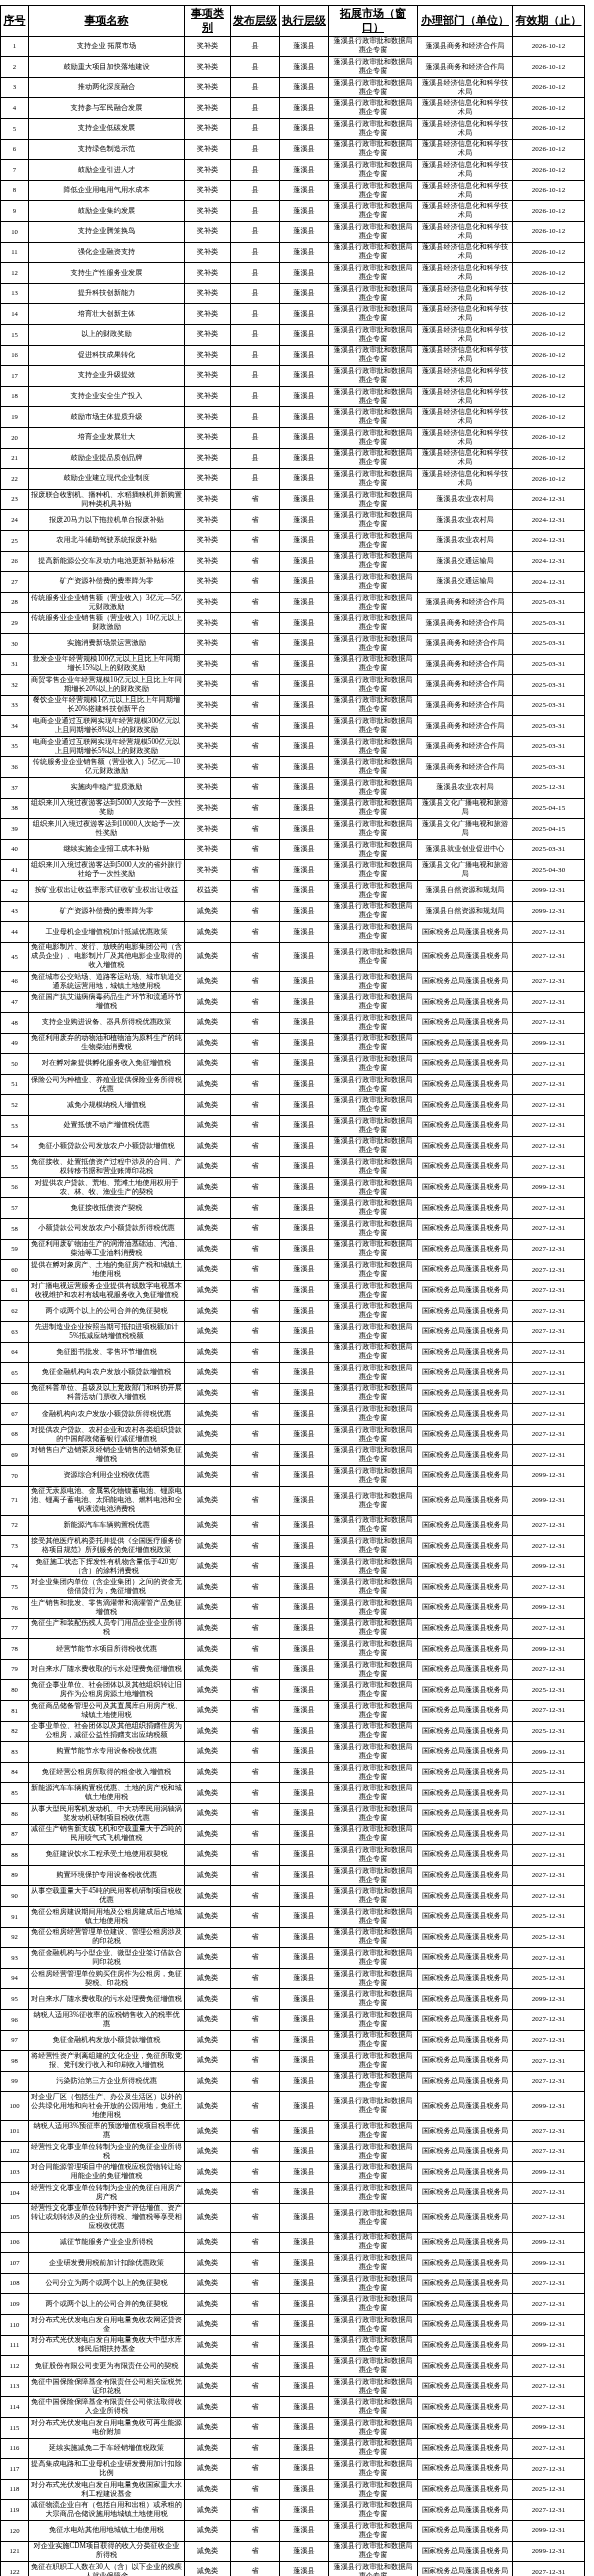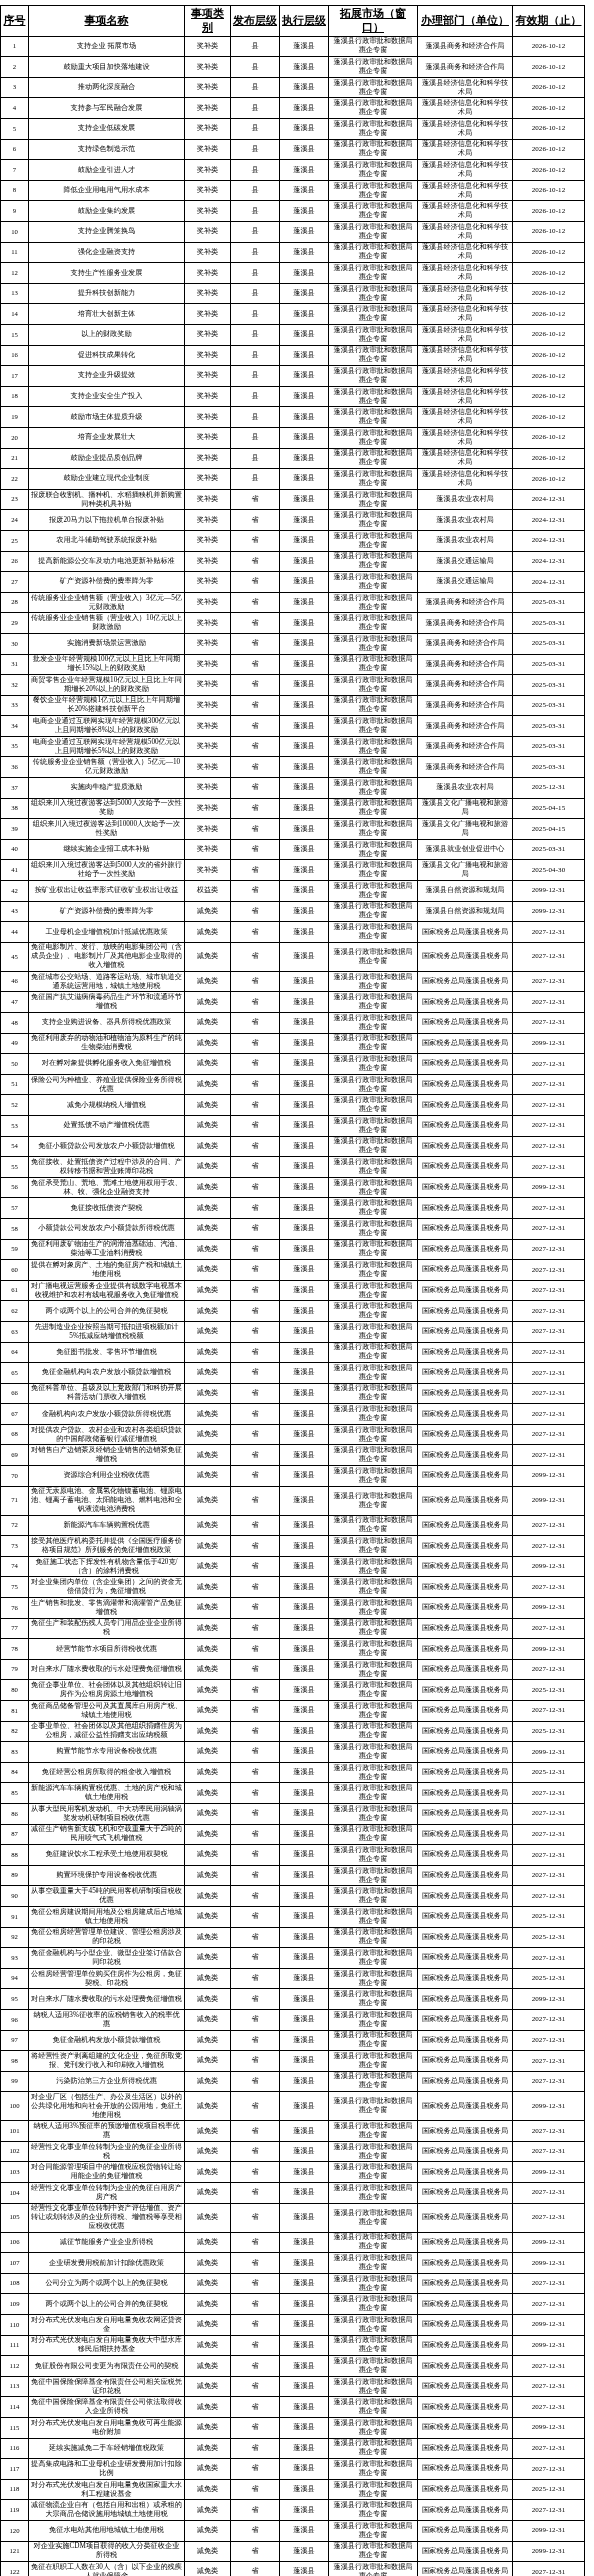--- a/index.html
+++ b/index.html
@@ -585,21 +585,21 @@
           <td data-name="item-name">免征接收、处置抵债资产过程中涉及的合同、产权转移书据和营业账簿印花税</td>
           <td data-name="item-category">减免类</td>
           <td data-name="publish-level">省</td>
           <td data-name="exec-level">蓬溪县</td>
           <td data-name="accept-dept">蓬溪县行政审批和数据局惠企专窗</td>
           <td data-name="handle-dept">国家税务总局蓬溪县税务局</td>
           <td data-name="valid-until">2027-12-31</td>
         </tr>
         <tr data-name="table-row">
           <td data-name="row-no">56</td>
-          <td data-name="item-name">免征承受荒山、荒地、荒滩土地使用权用于农、林、牧、强化企业融资支持</td>
+          <td data-name="item-name">对提供农户贷款、荒地、荒滩土地使用权用于农、林、牧、渔业生产的契税</td>
           <td data-name="item-category">减免类</td>
           <td data-name="publish-level">省</td>
           <td data-name="exec-level">蓬溪县</td>
           <td data-name="accept-dept">蓬溪县行政审批和数据局惠企专窗</td>
           <td data-name="handle-dept">国家税务总局蓬溪县税务局</td>
           <td data-name="valid-until">2099-12-31</td>
         </tr>
         <tr data-name="table-row">
           <td data-name="row-no">57</td>
           <td data-name="item-name">免征接收抵债资产契税</td>

